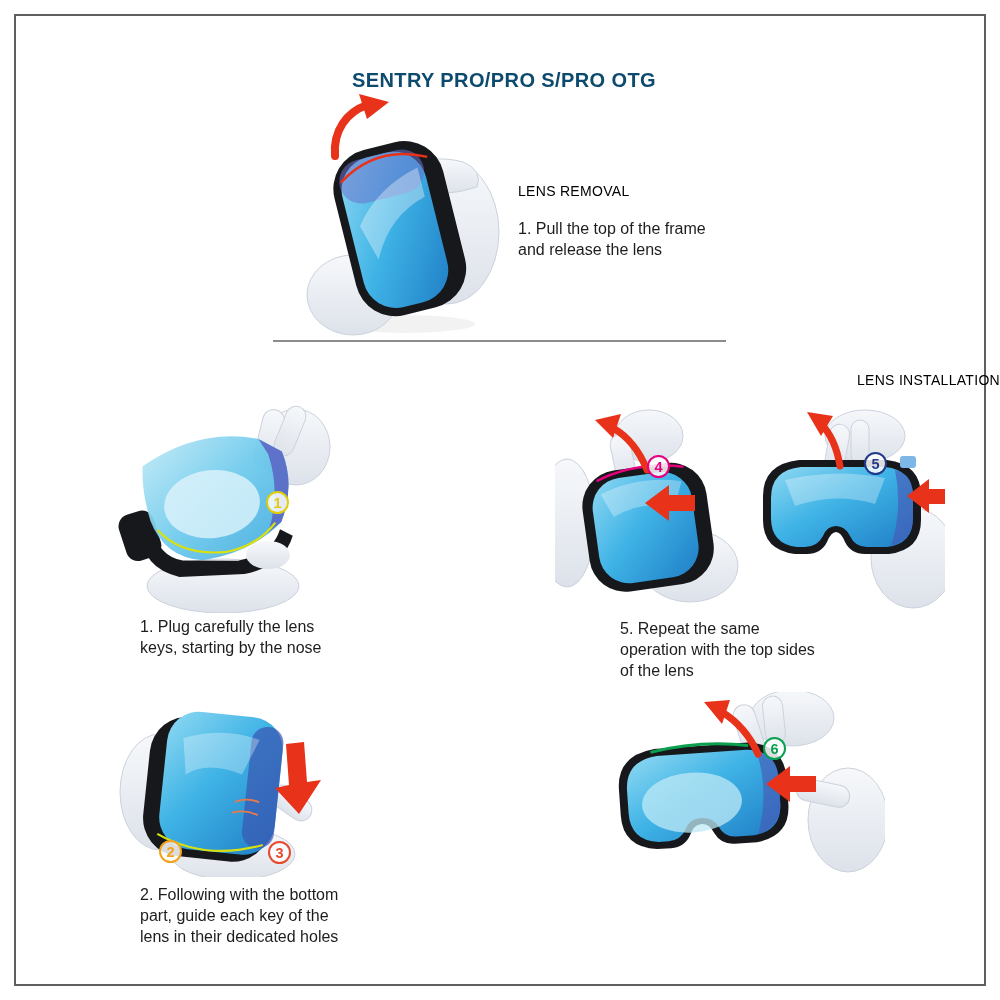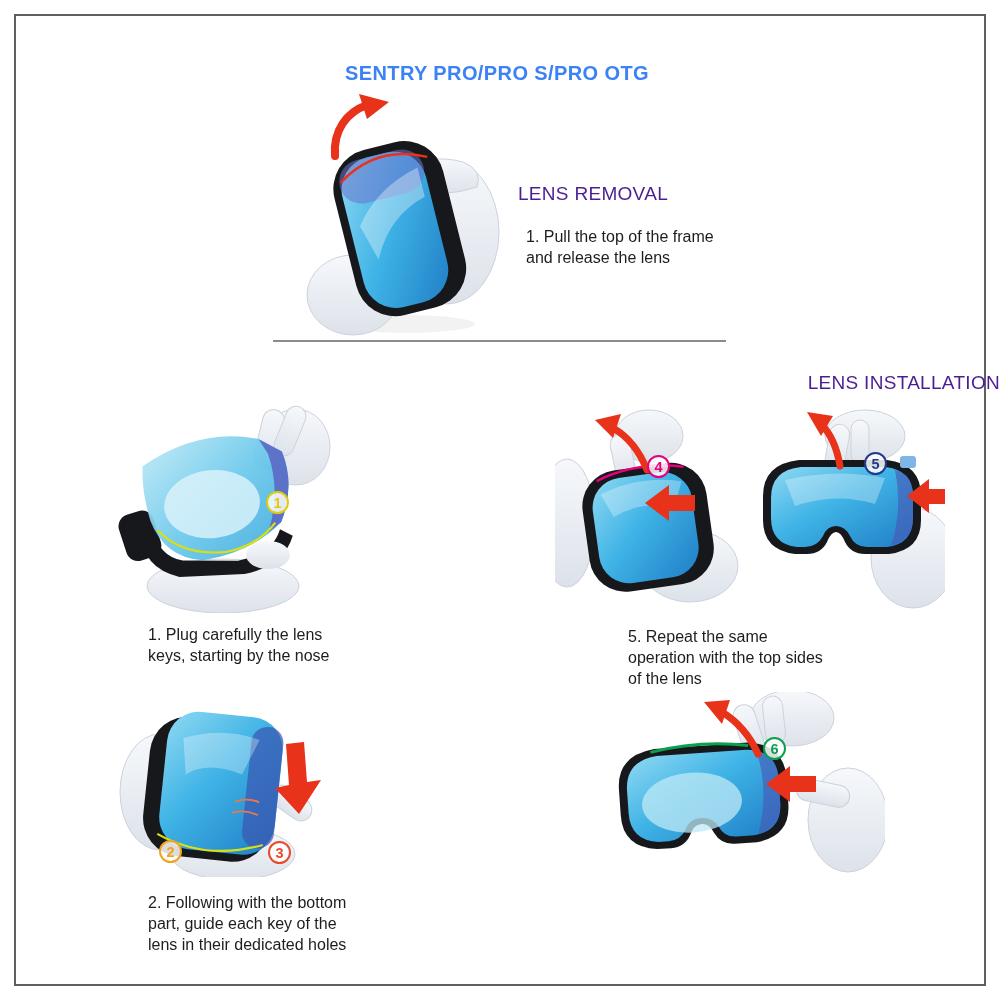--- a/index.html
+++ b/index.html
@@ -1,24 +1,24 @@
 <!DOCTYPE html>
 <html><head>
 <meta charset="utf-8">
 <style>
   html,body{margin:0;padding:0;background:#fff;}
   .page{position:relative;width:1000px;height:1000px;background:#ffffff;overflow:hidden;
         font-family:"Liberation Sans", sans-serif;color:#1d1d1d;}
   .frame-border{position:absolute;left:14px;top:14px;right:14px;bottom:14px;
         border:2px solid #5f5f5f;pointer-events:none;}
-  .title{position:absolute;left:0;top:61px;width:992px;margin:1px;text-align:center;
-        font-size:20px;font-weight:bold;letter-spacing:.4px;color:#3b82f6;}
-  .section-heading{position:absolute;font-size:19px;letter-spacing:.3px;color:#4c1d95;}
+  .title{position:absolute;left:0;top:61px;width:992px;margin:8px;text-align:center;
+        font-size:20px;font-weight:bold;letter-spacing:.4px;color:#0c4a6e;}
+  .section-heading{position:absolute;font-size:14px;letter-spacing:.3px;color:#000000;}
   .center-heading{left:0;width:1000px;text-align:right;}
-  .body-text{position:absolute;margin:8px;font-size:16px;line-height:21px;color:#1d1d1d;
+  .body-text{position:absolute;margin:0;font-size:16px;line-height:21px;color:#1d1d1d;
         white-space:pre-line;}
   .divider{position:absolute;left:273px;top:340px;width:453px;height:0;
         border-top:2px solid #8c8c8c;}
   .illus{position:absolute;}
   .illus svg{position:absolute;left:0;top:0;}
   .marker{position:absolute;width:23px;height:23px;border-radius:50%;
         border:2px solid currentColor;background:rgba(255,255,255,.85);
         display:flex;align-items:center;justify-content:center;
         font-size:14.5px;font-weight:bold;box-sizing:border-box;}
 </style>

